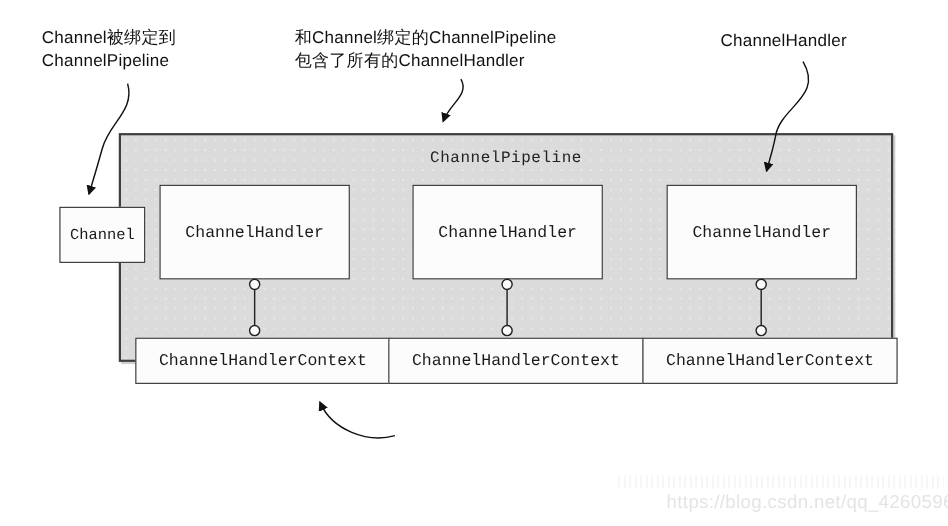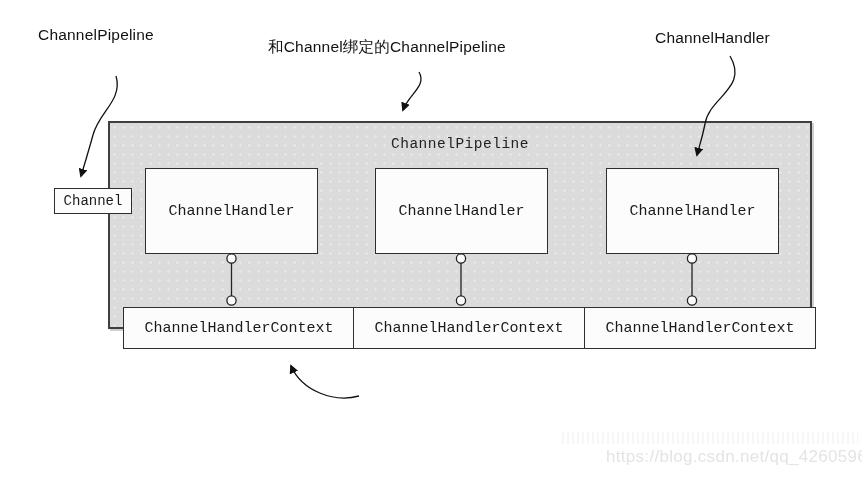--- a/index.html
+++ b/index.html
@@ -55,21 +55,21 @@
     border: 1.5px solid #2e2e2e;
     display: flex;
     align-items: center;
     justify-content: center;
     font-family: "Liberation Mono", "DejaVu Sans Mono", monospace;
     color: #1a1a1a;
     box-sizing: border-box;
   }
   .channel-box {
     left: 54px; top: 188px;
-    width: 78px; height: 26px;
+    width: 78px; height: 51px;
     font-size: 14px;
   }
   .handler-box {
     top: 168px;
     width: 173px; height: 86px;
     font-size: 15px;
   }
   .handler-1 { left: 145px; }
   .handler-2 { left: 375px; }
   .handler-3 { left: 606px; }
@@ -147,25 +147,27 @@
       <circle cx="692" cy="300.5" r="4.6"></circle>
     </g>
 
     <path d="M 116 76 C 123 100, 99 112, 93 135 C 88 153, 84 166, 81 176" fill="none" stroke="#111111" stroke-width="1.3" marker-end="url(#arrowhead)"></path>
     <path d="M 419 72 C 427 86, 409 94, 403 110" fill="none" stroke="#111111" stroke-width="1.3" marker-end="url(#arrowhead)"></path>
     <path d="M 730 56 C 749 88, 709 97, 705 124 C 702 139, 699 147, 697 155" fill="none" stroke="#111111" stroke-width="1.3" marker-end="url(#arrowhead)"></path>
     <path d="M 359 396 C 334 403, 302 391, 291 366" fill="none" stroke="#111111" stroke-width="1.3" marker-end="url(#arrowhead)"></path>
   </svg>
 
   <div class="annotation" style="left:38px; top:24px;">
+    <div>Channel被绑定到</div>
     <div>ChannelPipeline</div>
   </div>
 
-  <div class="annotation" style="left:268px; top:36px;">
+  <div class="annotation" style="left:268px; top:24px;">
     <div>和Channel绑定的ChannelPipeline</div>
+    <div>包含了所有的ChannelHandler</div>
   </div>
 
   <div class="annotation" style="left:655px; top:27px;">
     <div>ChannelHandler</div>
   </div>
 
   <div class="annotation" style="left:175px; top:399px;">
   </div>
 
   <div class="watermark-noise"></div>

